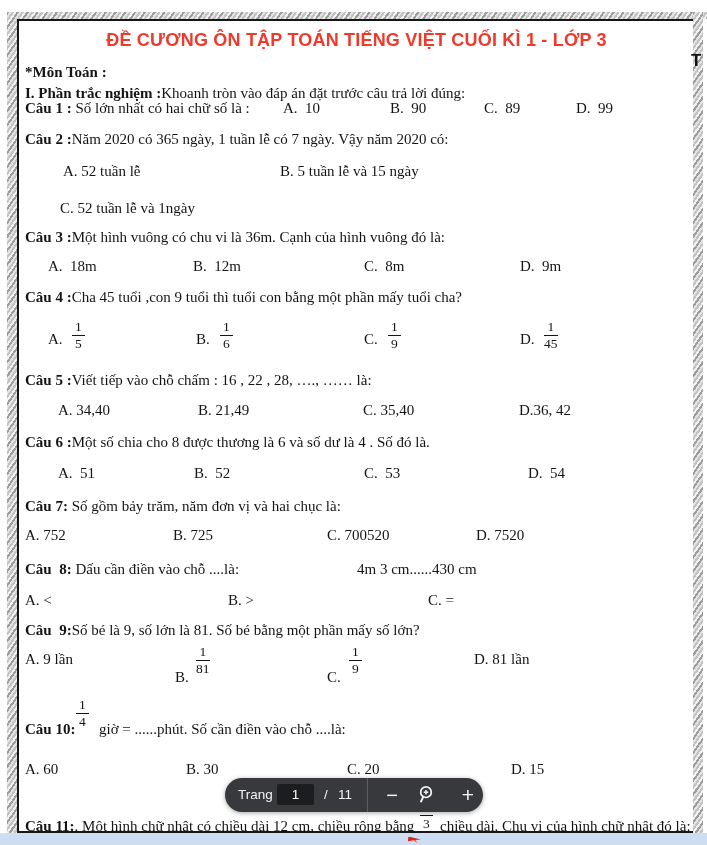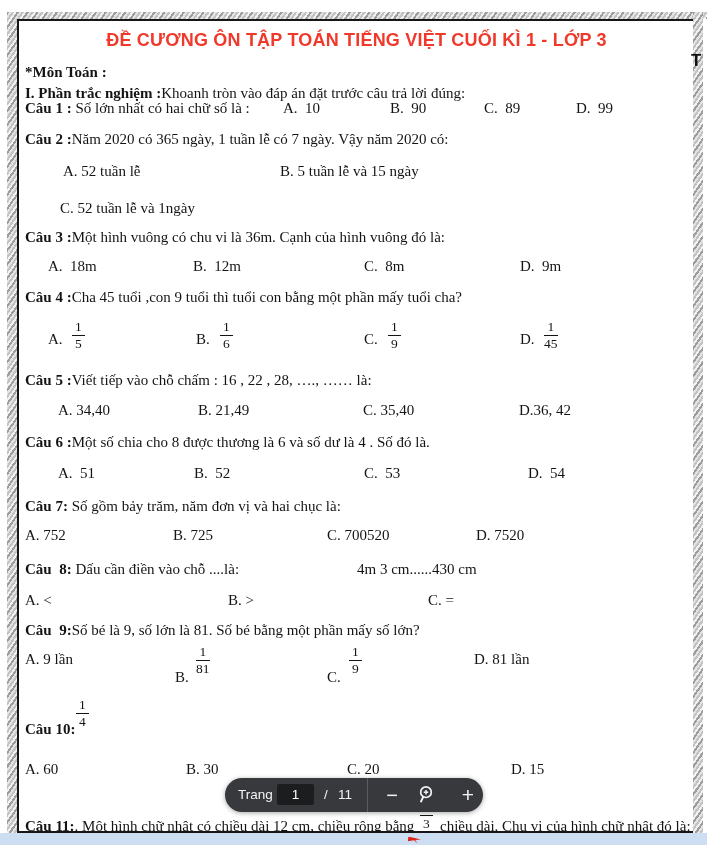--- a/index.html
+++ b/index.html
@@ -178,20 +178,21 @@
         <span class="chunk" style="left: 25px; top: 5px;"><span>A. 9 lần</span></span>
         <span class="chunk" style="left: 175px; top: 23px;"><span>B.</span></span>
         <span class="chunk" style="left: 196px;"><span class="frac"><span class="num">1</span><span class="den">81</span></span></span>
         <span class="chunk" style="left: 327px; top: 23px;"><span>C.</span></span>
         <span class="chunk" style="left: 349px;"><span class="frac"><span class="num">1</span><span class="den">9</span></span></span>
         <span class="chunk" style="left: 474px; top: 5px;"><span>D. 81 lần</span></span>
       </div>
       <div class="line" style="top: 716px;">
         <span class="chunk" style="left: 25px; top: 4px;"><span class="bold">Câu 10: </span></span>
         <span class="chunk" style="left: 76px; top: -18px;"><span class="frac"><span class="num">1</span><span class="den">4</span></span></span>
+        <span class="chunk" style="left: 99px; top: 4px;"><span>giờ = ......phút. Số cần điền vào chỗ ....là:</span></span>
       </div>
       <div class="line" style="top: 760px;">
         <span class="chunk" style="left: 25px;"><span>A. 60</span></span>
         <span class="chunk" style="left: 186px;"><span>B. 30</span></span>
         <span class="chunk" style="left: 347px;"><span>C. 20</span></span>
         <span class="chunk" style="left: 511px;"><span>D. 15</span></span>
       </div>
       <div class="line" style="top: 817px;">
         <span class="chunk" style="left: 25px;"><span class="bold">Câu 11:</span><span>. Một hình chữ nhật có chiều dài 12 cm, chiều rộng bằng </span></span>
         <span class="chunk" style="left: 420px; top: -17px;"><span class="frac"><span class="num">1</span><span class="den">3</span></span></span>

